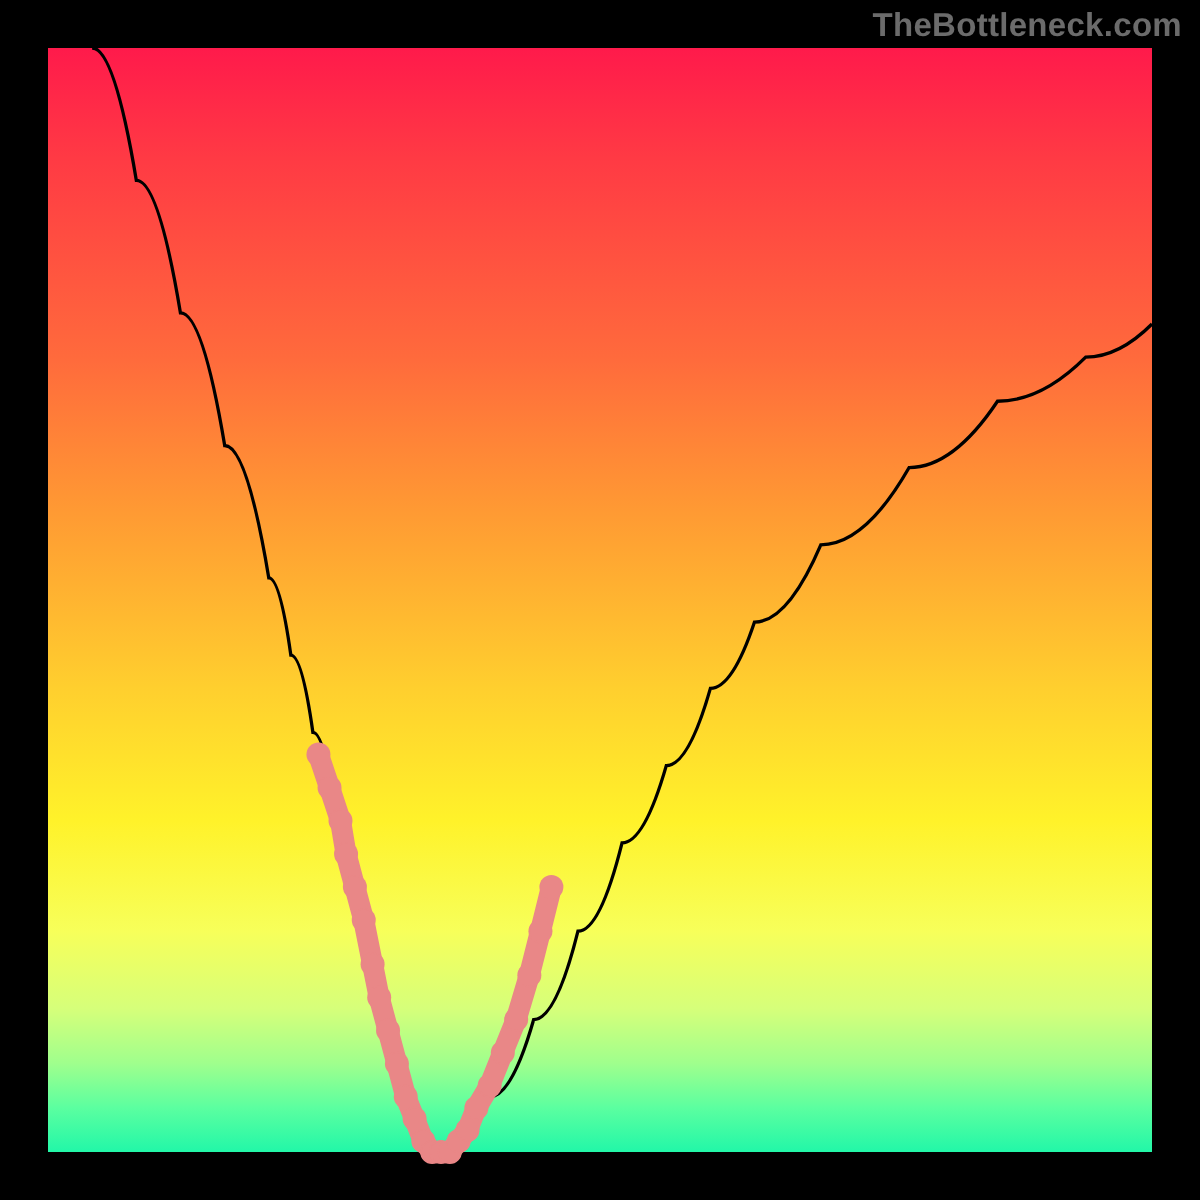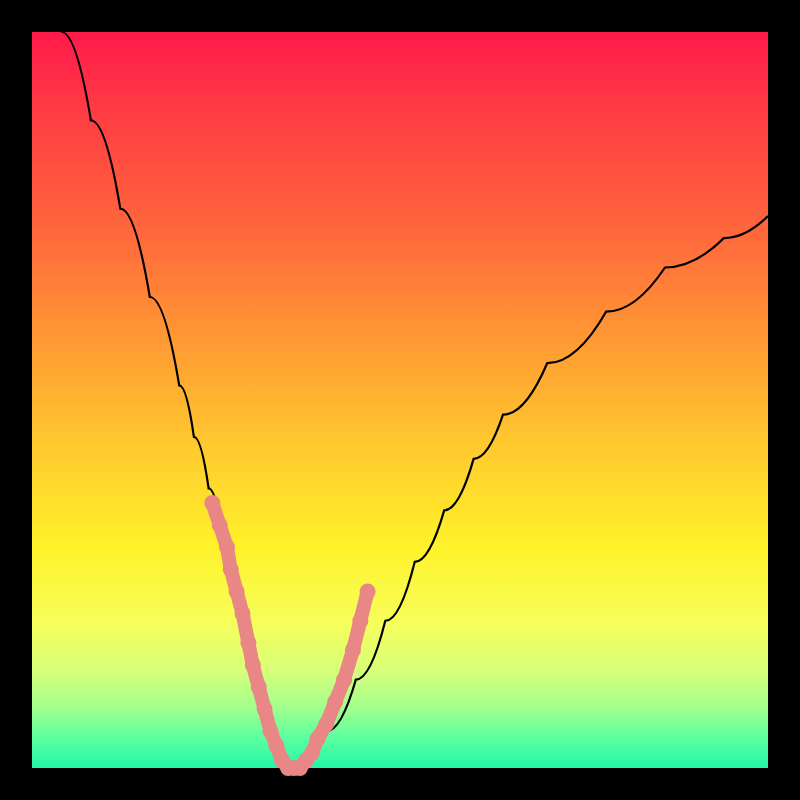--- a/index.html
+++ b/index.html
@@ -71,20 +71,21 @@
     stroke: #e98787;
     stroke-width: 14;
     stroke-linecap: round;
     fill: none;
   }
 </style>
 </head>
 <body>
 
 <div class="frame">
+  <div class="watermark">TheBottleneck.com</div>
 
   <div class="plot-area">
     <svg class="overlay" viewBox="0 0 736 736">
       <path id="curve-path" class="curve" d="M 29.4 0.0 Q 44.2 0.0 58.9 88.3 Q 73.6 88.3 88.3 176.6 Q 103.0 176.6 117.8 265.0 Q 132.5 265.0 147.2 353.3 Q 154.6 353.3 161.9 404.8 Q 169.3 404.8 176.6 456.3 Q 184.0 456.3 191.4 507.8 Q 198.7 507.8 206.1 566.7 Q 213.4 566.7 220.8 633.0 Q 224.5 633.0 228.2 662.4 Q 231.8 662.4 235.5 691.8 Q 239.2 691.8 242.9 713.9 Q 246.6 713.9 250.2 728.6 Q 253.9 728.6 257.6 736.0 Q 261.3 736.0 265.0 736.0 Q 268.6 736.0 272.3 728.6 Q 276.0 728.6 279.7 721.3 Q 287.0 721.3 294.4 699.2 Q 309.1 699.2 323.8 647.7 Q 338.6 647.7 353.3 588.8 Q 368.0 588.8 382.7 529.9 Q 397.4 529.9 412.2 478.4 Q 426.9 478.4 441.6 426.9 Q 456.3 426.9 471.0 382.7 Q 493.1 382.7 515.2 331.2 Q 544.6 331.2 574.1 279.7 Q 603.5 279.7 633.0 235.5 Q 662.4 235.5 691.8 206.1 Q 713.9 206.1 736.0 184.0"></path>
       <g id="marker-layer">
           <circle cx="180.3" cy="471.0" r="8" class="dot"></circle>
           <line x1="180.3" y1="471.0" x2="187.7" y2="493.1" class="seg"></line>
           <circle cx="187.7" cy="493.1" r="8" class="dot"></circle>
           <line x1="187.7" y1="493.1" x2="195.0" y2="515.2" class="seg"></line>
           <circle cx="195.0" cy="515.2" r="8" class="dot"></circle>

